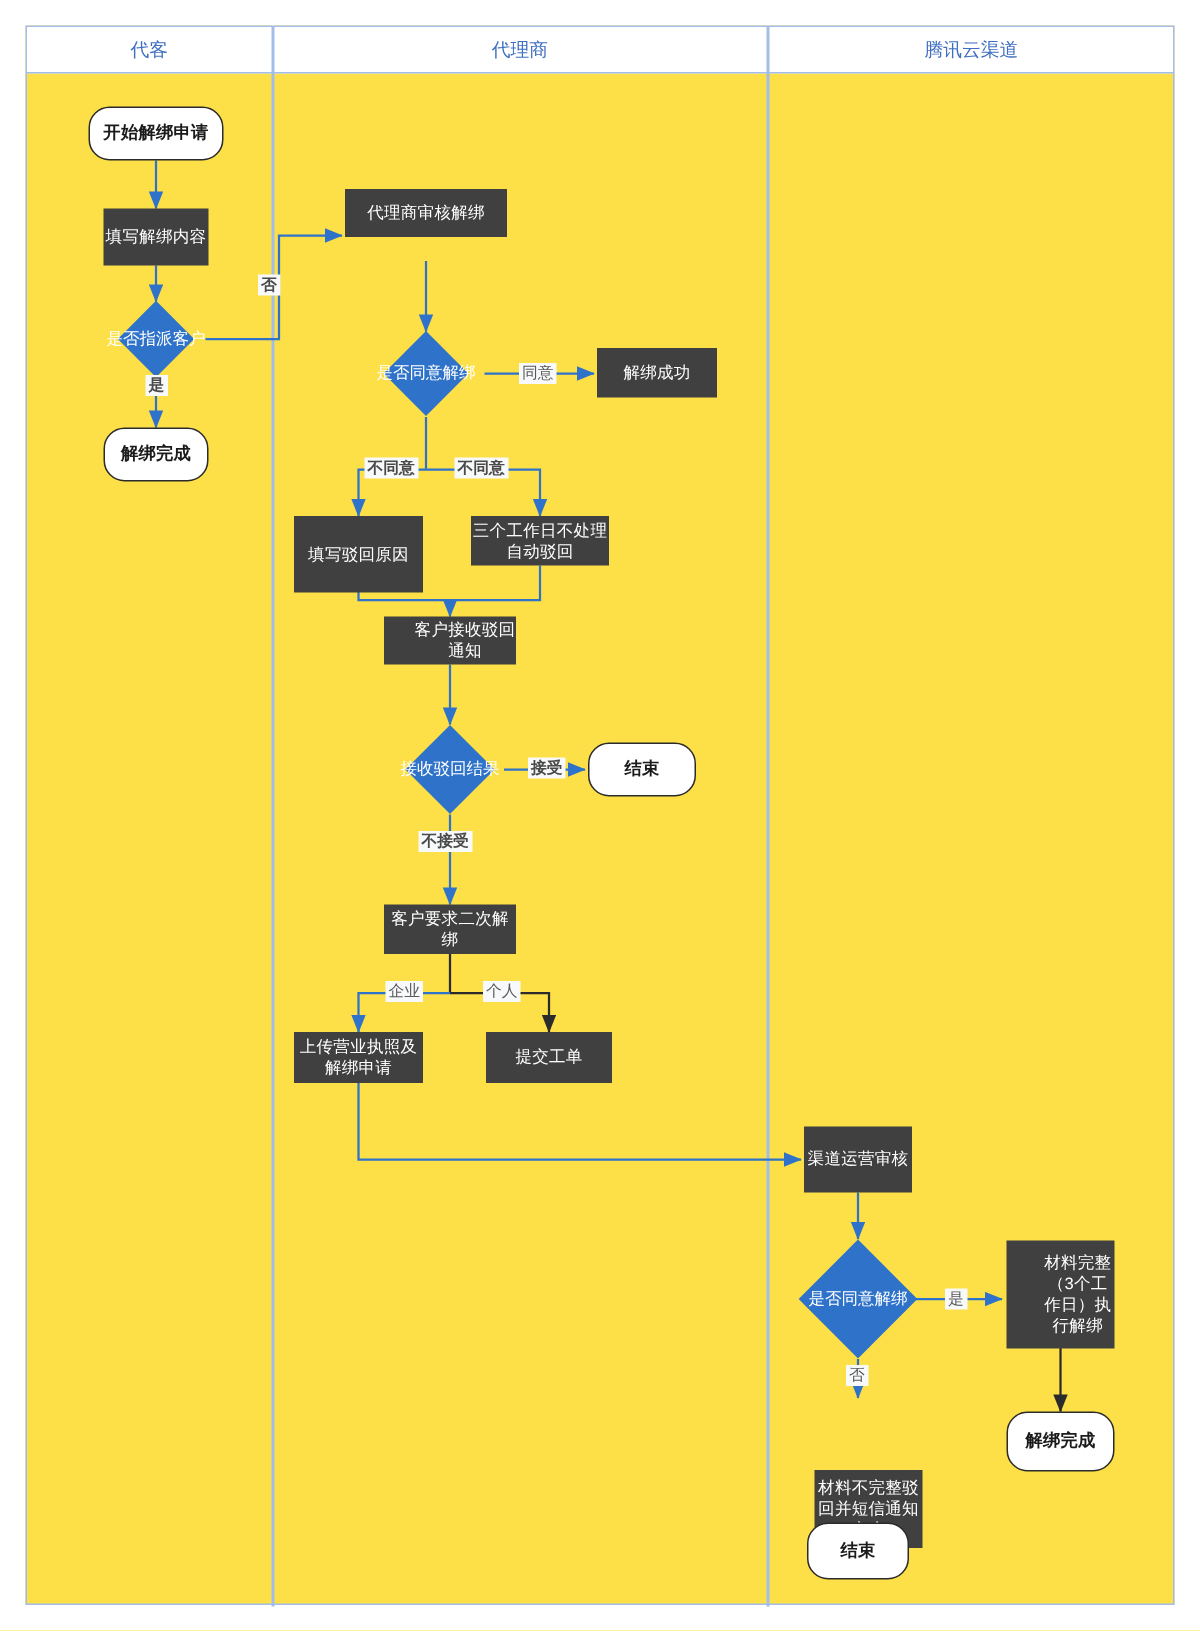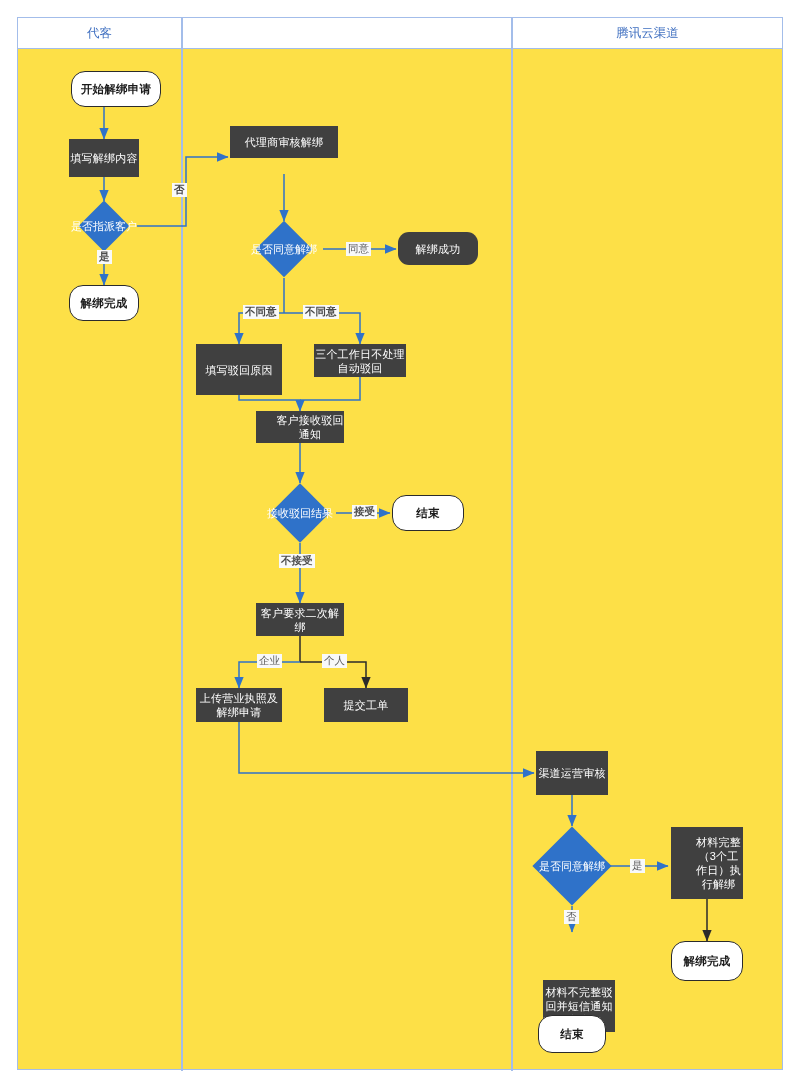--- a/index.html
+++ b/index.html
@@ -71,20 +71,21 @@
 <body>
 
 <div id="stage">
 
   <div class="lane-table">
     <div class="lane-header"></div>
     <div class="lane-div" style="left:163px;"></div>
     <div class="lane-div" style="left:493px;"></div>
 
     <div class="lane-title" style="left:0;width:163px;">代客</div>
+    <div class="lane-title" style="left:164px;width:329px;">代理商</div>
     <div class="lane-title" style="left:494px;width:271px;">腾讯云渠道</div>
   </div>
 
   <svg id="wires">
     <defs>
       <marker id="ahB" markerWidth="9" markerHeight="9" refX="7.6" refY="3.2" orient="auto" markerUnits="strokeWidth">
         <path d="M0,0 L8,3.2 L0,6.4 z" fill="#2f72c9"></path>
       </marker>
       <marker id="ahD" markerWidth="9" markerHeight="9" refX="7.6" refY="3.2" orient="auto" markerUnits="strokeWidth">
         <path d="M0,0 L8,3.2 L0,6.4 z" fill="#2b2b2b"></path>
@@ -128,39 +129,39 @@
       <path d="M608,866 L668,866" marker-end="url(#ahB)"></path>
 
       <path d="M572,906 L572,932" marker-end="url(#ahB)"></path>
 
       <path d="M707,895 L707,941" stroke="#2b2b2b" marker-end="url(#ahD)"></path>
 
       <path d="M572,984 L572,1015" marker-end="url(#ahB)"></path>
     </g>
   </svg>
 
-  <div class="node term" style="left:71px;top:71px;width:90px;height:36px;">开始解绑申请</div>
+  <div class="node term" style="left:59px;top:71px;width:90px;height:36px;">开始解绑申请</div>
 
   <div class="node rect" style="left:69px;top:139px;width:70px;height:38px;">填写解绑内容</div>
 
   <div class="diamond-wrap" style="left:86px;top:208px;width:36px;height:36px;">
     <div class="dshape"></div>
     <div class="dlabel">是否指派客户</div>
   </div>
 
   <div class="node term" style="left:69px;top:285px;width:70px;height:36px;">解绑完成</div>
 
   <div class="node rect" style="left:230px;top:126px;width:108px;height:32px;">代理商审核解绑</div>
 
   <div class="diamond-wrap" style="left:264px;top:229px;width:40px;height:40px;">
     <div class="dshape"></div>
     <div class="dlabel">是否同意解绑</div>
   </div>
 
-  <div class="node rect" style="left:398px;top:232px;width:80px;height:33px;border-radius:11px;">解绑成功</div>
+  <div class="node rect" style="left:398px;top:232px;width:80px;height:33px;">解绑成功</div>
 
   <div class="node rect" style="left:196px;top:344px;width:86px;height:51px;">填写驳回原因</div>
 
   <div class="node rect" style="left:314px;top:344px;width:92px;height:33px;">三个工作日不处理自动驳回</div>
 
   <div class="node rect" style="left:256px;top:411px;width:88px;height:32px;padding-left:20px;">客户接收驳回通知</div>
 
   <div class="diamond-wrap" style="left:279px;top:492px;width:42px;height:42px;">
     <div class="dshape"></div>
     <div class="dlabel">接收驳回结果</div>

